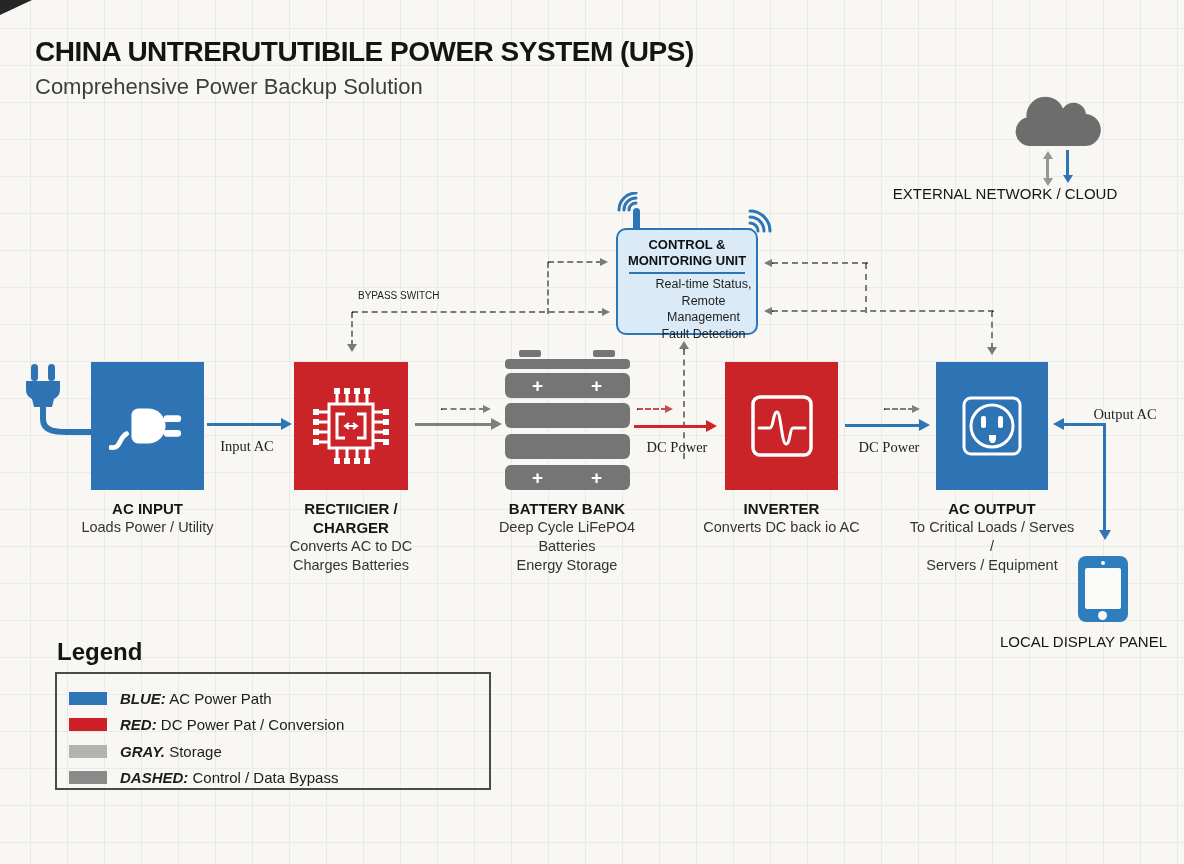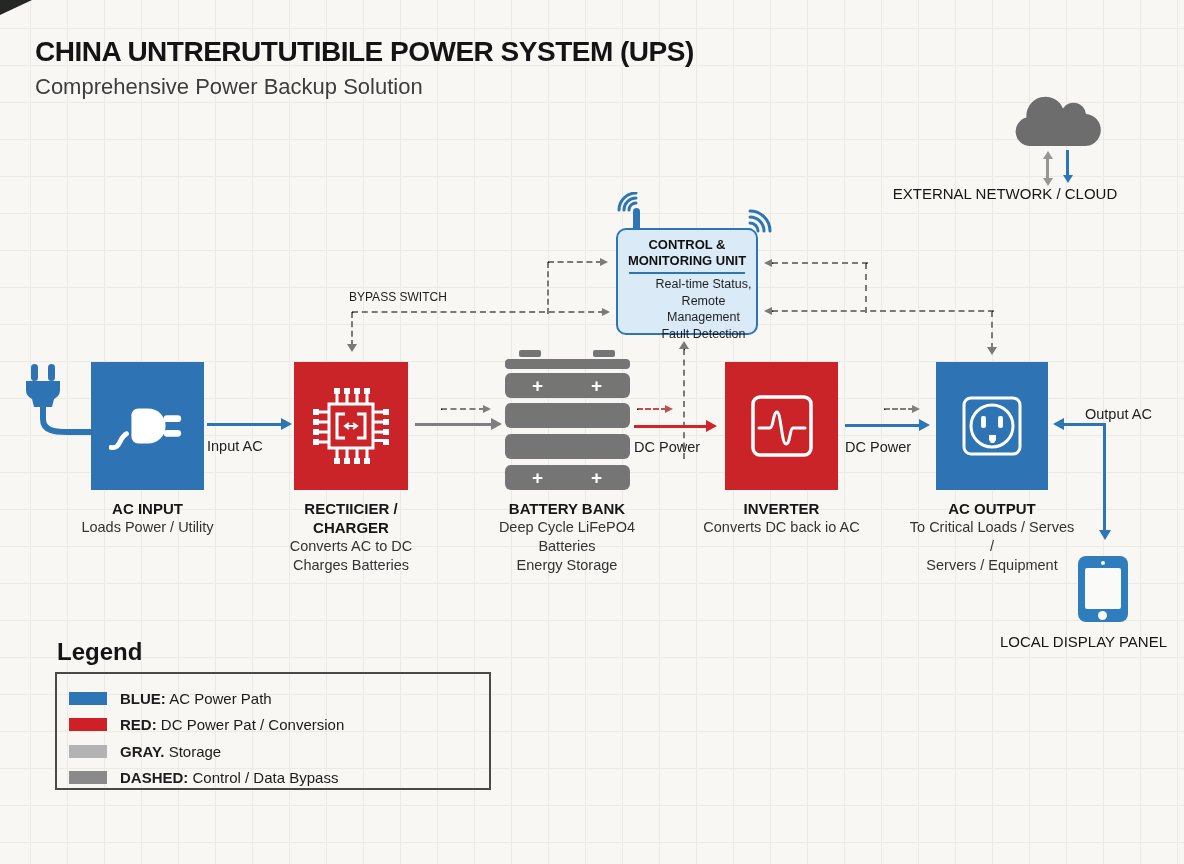--- a/index.html
+++ b/index.html
@@ -36,21 +36,21 @@
   .col-gray{--c:#7f7f7f;}
   .col-dash{--c:#7a7a7a;}
   .col-grayl{--c:#969696;}
   
   .node-box{display:flex;align-items:center;justify-content:center;}
   .bg-blue{background:#2e74b5;}
   .bg-red{background:#cb2428;}
   
   .node-label{text-align:center;line-height:19px;font-size:14.5px;color:#333;}
   .node-label .nl-title{font-weight:bold;font-size:15px;color:#161616;}
-  .flow-label{font-size:14.5px;color:#222;white-space:nowrap;}
+  .flow-label{font-size:14.5px;color:#222;text-align:center;white-space:nowrap;font-family:Liberation Serif, serif;}
   
   #control-box{left:616px;top:228px;width:142px;height:107px;background:#daeaf7;border:2px solid #2e75b6;border-radius:10px;box-sizing:border-box;text-align:center;}
   #control-box .cu-title{font-size:13px;font-weight:bold;line-height:16px;color:#101010;margin-top:7px;}
   #control-box .cu-divider{border-top:2px solid #2e75b6;margin:3px 11px 2px 11px;}
   #control-box .cu-feat{font-size:12.5px;line-height:16.5px;color:#1e1e1e;padding-left:33px;}
   
   #battery-icon{left:505px;top:350px;width:125px;height:141px;}
   .bat-bar{position:absolute;left:0;width:125px;background:#757575;border-radius:6px;}
   .bat-term{position:absolute;top:0;width:22px;height:7px;background:#757575;border-radius:2px;}
   .bat-plus{position:absolute;color:#fff;font-size:19px;font-weight:bold;line-height:25px;}
@@ -58,23 +58,23 @@
   #tablet{left:1078px;top:556px;width:50px;height:66px;background:#2e7ebd;border-radius:8px;}
   #tablet .screen{position:absolute;left:7px;top:12px;width:36px;height:41px;background:#fafaf8;border-radius:2px;}
   #tablet .cam{position:absolute;left:23px;top:5px;width:4px;height:4px;border-radius:50%;background:#fafaf8;}
   #tablet .home{position:absolute;left:20px;top:55px;width:9px;height:9px;border-radius:50%;background:#fafaf8;}
   
   #legend-title{left:57px;top:638px;font-size:24px;font-weight:bold;color:#141414;}
   #legend-box{left:55px;top:672px;width:436px;height:118px;border:2px solid #4a4a4a;box-sizing:border-box;padding:11px 0 0 12px;}
   .legend-row{display:flex;align-items:center;height:26.5px;}
   .legend-swatch{width:38px;height:13px;margin-right:13px;flex:0 0 auto;}
   .legend-text{font-size:15px;color:#1c1c1c;white-space:pre;}
-  .legend-key{font-weight:bold;}
+  .legend-key{font-weight:bold;font-style:italic;}
   #cloud-label{left:885px;top:185px;width:240px;text-align:center;font-size:15px;color:#161616;white-space:nowrap;}
-  #bypass-label{left:349px;top:290px;font-size:12px;color:#1c1c1c;white-space:nowrap;}
+  #bypass-label{left:358px;top:290px;font-size:10px;color:#1c1c1c;white-space:nowrap;}
   #display-label{left:1000px;top:633px;width:160px;text-align:center;font-size:15px;color:#161616;white-space:nowrap;}
   svg{display:block;}
 </style>
 </head>
 <body>
 
 <div id="canvas">
 
   <div class="abs" id="corner-mark"></div>
 

